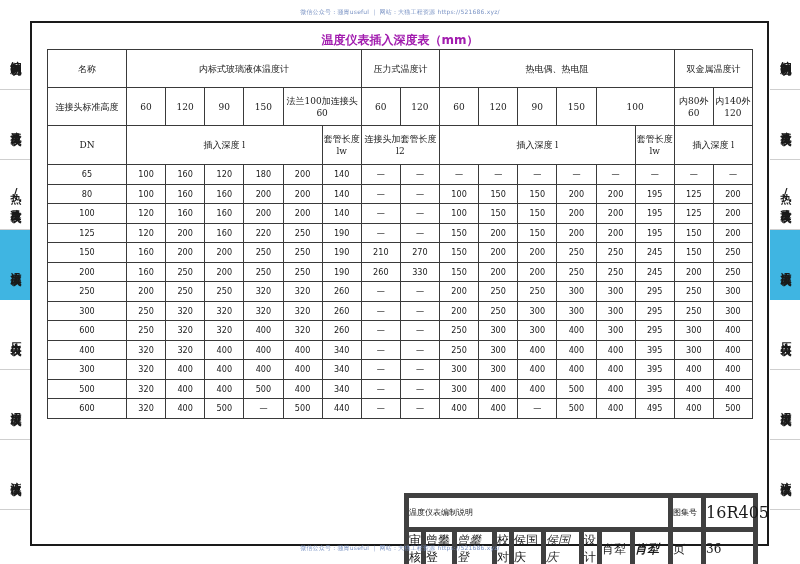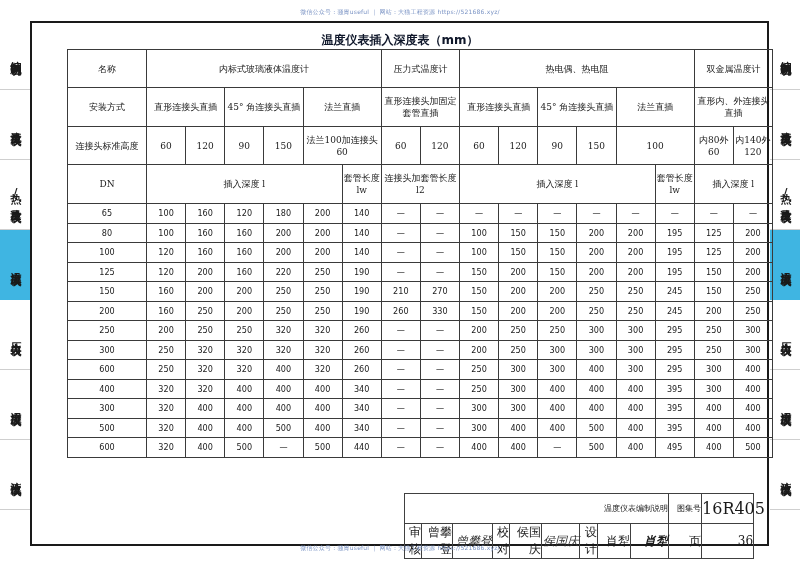--- a/index.html
+++ b/index.html
@@ -27,42 +27,42 @@
     font-weight: bold; font-size: 11px; line-height: 12px; letter-spacing: 1px; color: #1a1a1a;
   }
 
   .frame {
     position: absolute; left: 30px; top: 21px; width: 739px; height: 525px;
     box-sizing: border-box; border: 2px solid #1a1a1a; border-left-width: 2px;
   }
 
   .title {
     position: absolute; left: 0; width: 800px; top: 32px; text-align: center;
-    font-family: "DejaVu Sans", sans-serif; font-weight: bold; font-size: 12px; color: #0f172a;
+    font-family: "DejaVu Sans", sans-serif; font-weight: bold; font-size: 12px; color: #a21caf;
   }
 
   table.main {
     position: absolute; left: 47px; top: 49px; border-collapse: collapse; table-layout: fixed;
-    width: 706px; border: 1.6px solid #1a1a1a; margin-left: 20px;
+    width: 706px; border: 1.6px solid #1a1a1a;
   }
   table.main td {
     border: 1px solid #3a3a3a; text-align: center; vertical-align: middle; padding: 0;
     font-size: 9px; line-height: 12px; overflow: hidden;
   }
   table.main tr.h1 td { height: 37px; }
   table.main tr.h2 td { height: 38px; }
   table.main tr.h3 td { height: 37px; }
   table.main tr.h4 td { height: 38px; }
   table.main tr.r td { height: 18.5px; font-family: "DejaVu Sans Condensed", "DejaVu Sans", sans-serif; font-size: 9px; }
 
   .titleblock {
     position: absolute; left: 404px; top: 493px; width: 349px; height: 51px;
     border-collapse: collapse; table-layout: fixed; border: 1.6px solid #1a1a1a;
   }
-  .titleblock td { border: 1px solid #404040; text-align: right; vertical-align: middle; padding: 0; font-size: 8px; }
+  .titleblock td { border: 5px solid #404040; text-align: left; vertical-align: middle; padding: 0; font-size: 8px; }
   .tb-title { font-family: "DejaVu Sans", sans-serif; font-size: 13px; font-weight: normal; height: 29px; }
   .tb-sub td { height: 18px; font-size: 12px; }
   .sig { font-style: italic; color: #333; font-size: 7px; }
   .sig-bold { font-weight: bold; font-style: italic; font-size: 8px; }
 </style>
 </head>
 <body>
 
 <div class="watermark wm-top">微信公众号：骚胃useful ｜ 网站：大猫工程资源 https://521686.xyz/</div>
 
@@ -138,31 +138,20 @@
       <col>
       <col>
   </colgroup>
   <tbody>
       <tr class="h1">
     <td>名称</td>
     <td colspan="6">内标式玻璃液体温度计</td>
     <td colspan="2">压力式温度计</td>
     <td colspan="6">热电偶、热电阻</td>
     <td colspan="2">双金属温度计</td>
-  </tr>
-  <tr class="h2">
-    <td>安装方式</td>
-    <td colspan="2">直形连接头直插</td>
-    <td colspan="2">45° 角连接头直插</td>
-    <td colspan="2">法兰直插</td>
-    <td colspan="2">直形连接头加固定套管直插</td>
-    <td colspan="2">直形连接头直插</td>
-    <td colspan="2">45° 角连接头直插</td>
-    <td colspan="2">法兰直插</td>
-    <td colspan="2">直形内、外连接头直插</td>
   </tr>
   <tr class="h3">
     <td>连接头标准高度</td>
     <td>60</td>
     <td>120</td>
     <td>90</td>
     <td>150</td>
     <td colspan="2">法兰100加连接头60</td>
     <td>60</td>
     <td>120</td>

